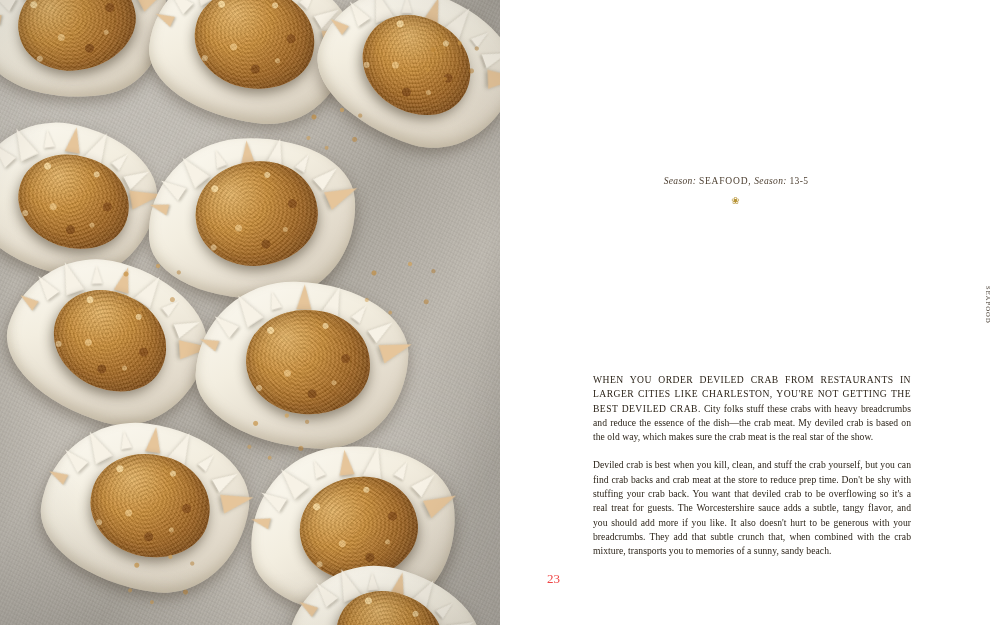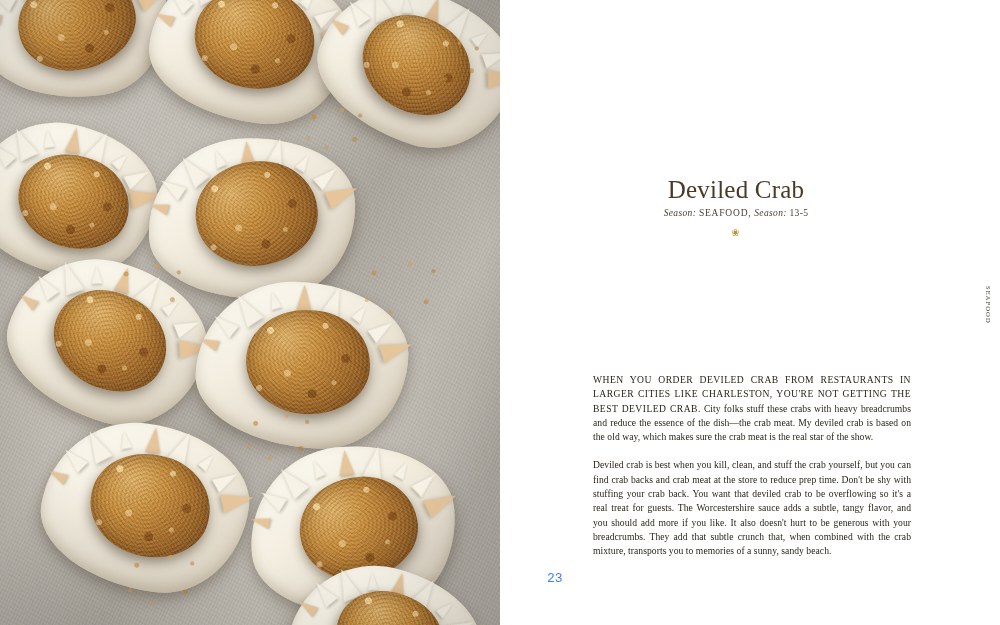--- a/index.html
+++ b/index.html
@@ -167,22 +167,21 @@
     line-height: 14.3px;
     color: #2c2419;
     text-align: justify;
     letter-spacing: 0.05px;
   }
   .folio {
     position: absolute;
     left: 47px;
     top: 571px;
     font-size: 13px;
-    color: #3b82f6;
-    font-family: Liberation Mono, monospace;
+    color: #ef4444;
   }
   .side-tab {
     position: absolute;
     right: 8px;
     top: 286px;
     font-size: 6.5px;
     letter-spacing: 1.1px;
     color: #3a3025;
     font-variant: small-caps;
     writing-mode: vertical-rl;
@@ -334,21 +333,20 @@
         <div class="crumbs" style="top: 540px; left: 120px; width: 84px; height: 84px;"></div>
         <div class="crumbs" style="top: 30px; left: 420px; width: 66px; height: 66px;"></div>
       </div>
     <div class="vign"></div>
   </div>
   <div class="gutter-shadow"></div>
 
   <div class="text-page">
 
     <div class="recipe-head">
-      <h1 class="recipe-title">Deviled Crab</h1>
       <div class="recipe-meta">
         <span class="lbl">Season:</span>
         <span class="season-val">SEAFOOD,</span>
         <span class="lbl">Season:</span>
         <span>13-5</span>
       </div>
       <div class="ornament">❀</div>
     </div>
 
     <div class="body-copy">

